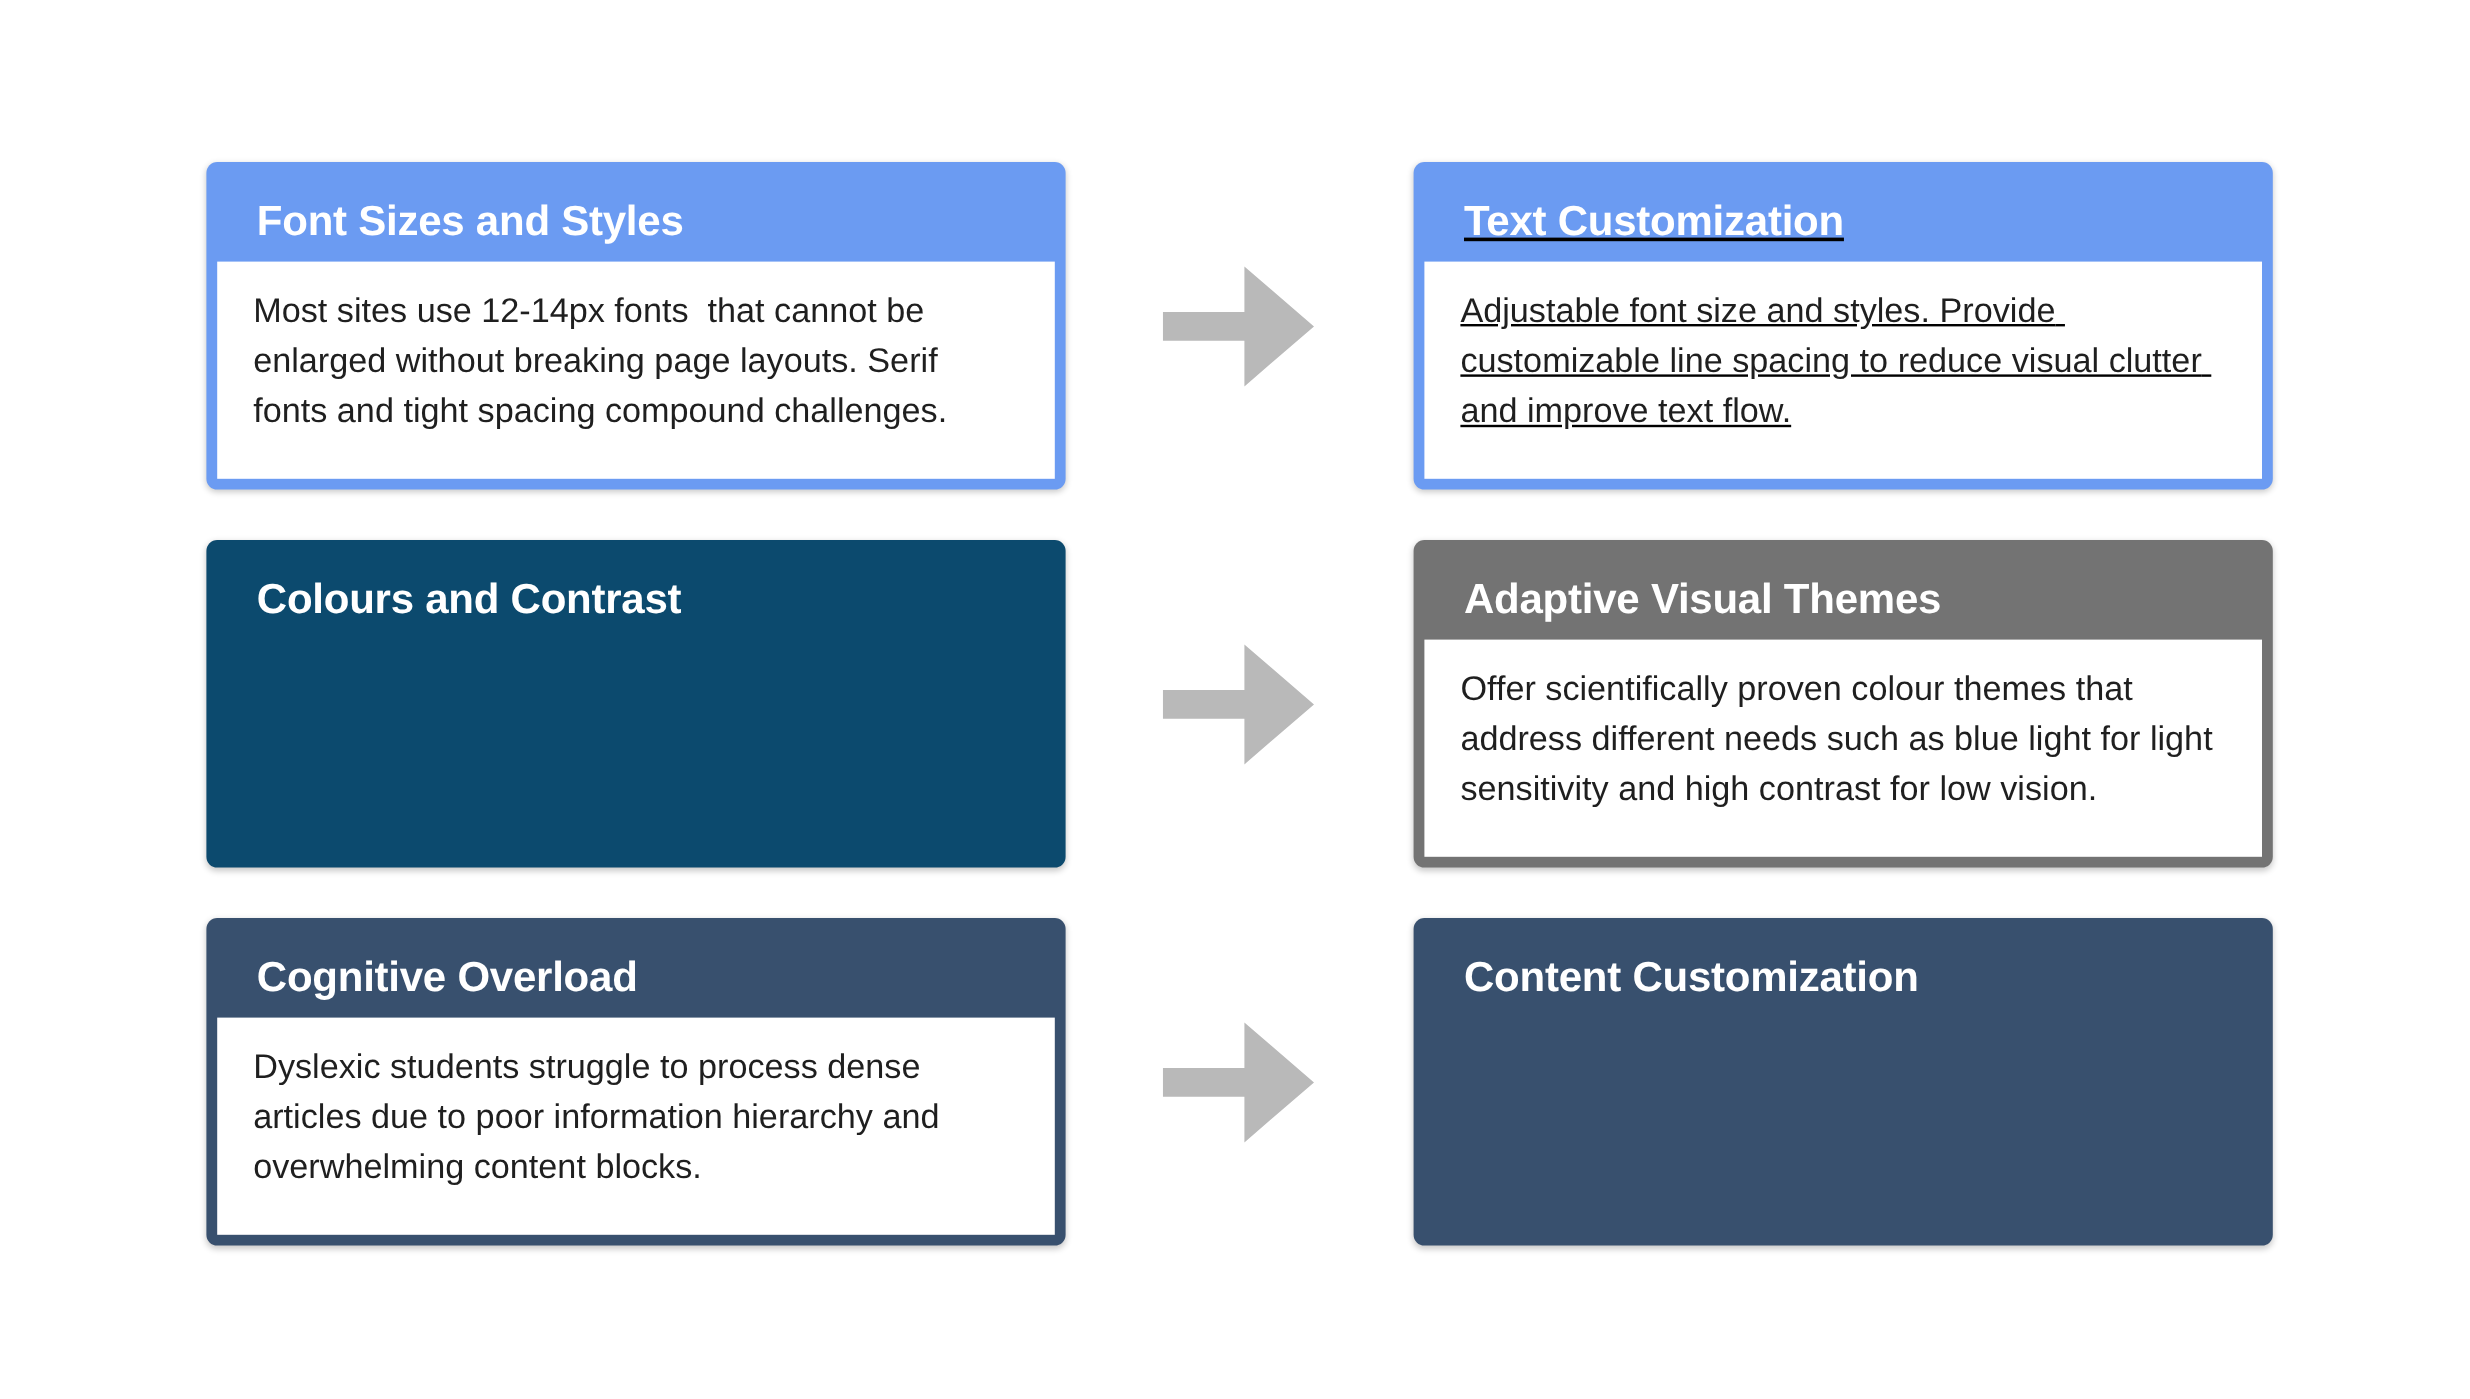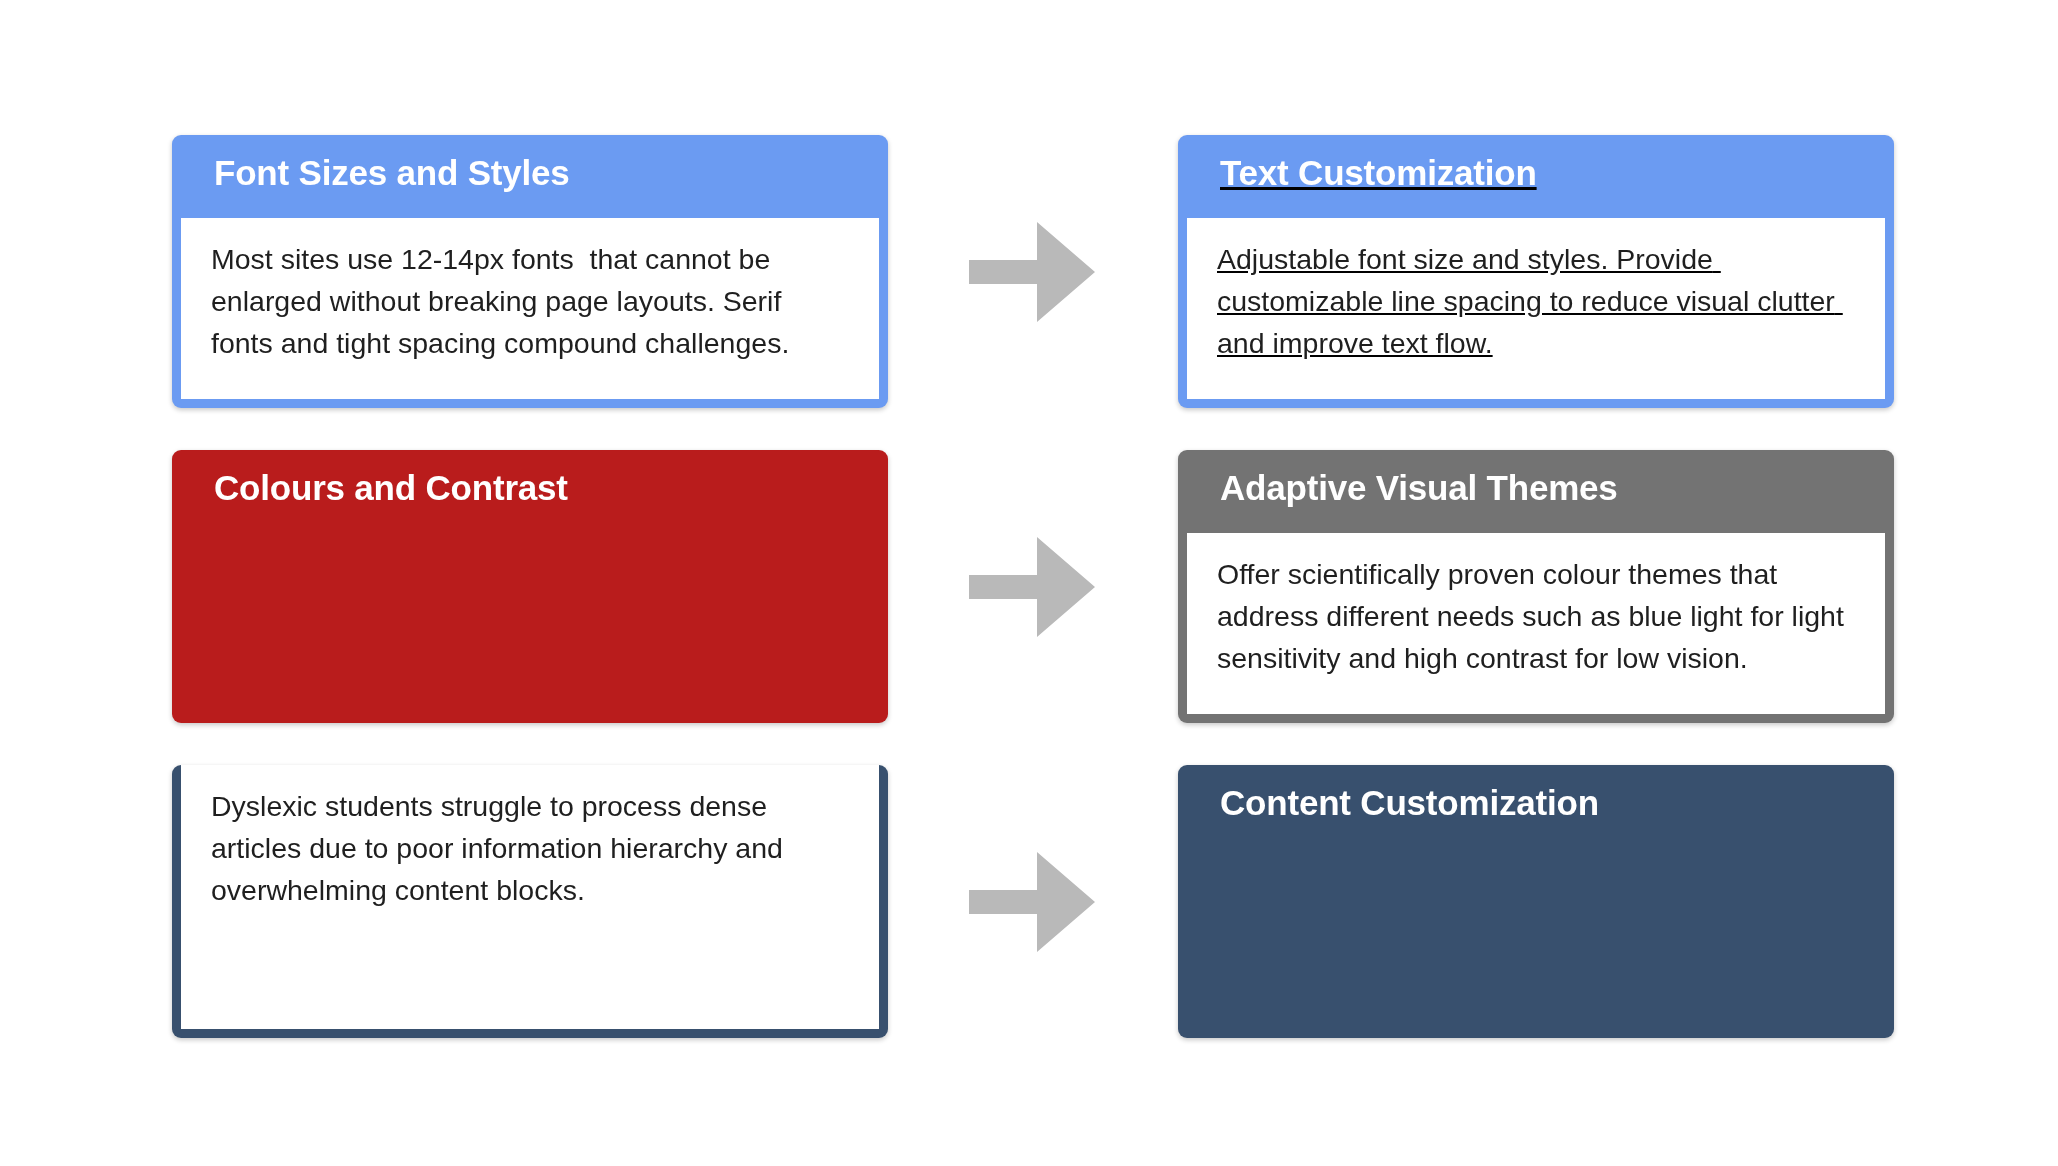--- a/index.html
+++ b/index.html
@@ -47,21 +47,21 @@
     display: flex;
     flex-direction: column;
     overflow: hidden;
   }
 
   .card-title {
     color: #ffffff;
     font-size: 35px;
     font-weight: bold;
     letter-spacing: -0.2px;
-    padding: 20px 0 0 42px;
+    padding: 32px 0 0 42px;
     height: 83px;
     box-sizing: border-box;
     line-height: 1.0;
     white-space: nowrap;
   }
 
   .card-body {
     background: #ffffff;
     margin: 0 9px 0 9px;
     flex: 1 1 auto;
@@ -101,36 +101,37 @@
           <polygon points="0,44 68,44 68,6 126,56 68,106 68,68 0,68" fill="#b9b9b9"></polygon>
         </svg>
       </div>
       <div class="card" style="background: rgb(107, 155, 242); text-decoration: underline;">
         <div class="card-title">Text Customization</div>
         <div class="card-body">Adjustable font size and styles. Provide customizable line spacing to reduce visual clutter and improve text flow.</div>
       </div>
     </div>
 
     <div class="row">
-      <div class="card" style="background: #b91c1c;">
+      <div class="card" style="background: #0c4a6e;">
         <div class="card-title">Colours and Contrast</div>
       </div>
       <div class="arrow-cell">
         <svg class="arrow-svg" width="128" height="112" viewBox="0 0 128 112">
           <polygon points="0,44 68,44 68,6 126,56 68,106 68,68 0,68" fill="#b9b9b9"></polygon>
         </svg>
       </div>
       <div class="card" style="background: #737373;">
         <div class="card-title">Adaptive Visual Themes</div>
         <div class="card-body">Offer scientifically proven colour themes that address different needs such as blue light for light sensitivity and high contrast for low vision.</div>
       </div>
     </div>
 
     <div class="row">
       <div class="card" style="background: rgb(56, 80, 110);">
+        <div class="card-title">Cognitive Overload</div>
         <div class="card-body">Dyslexic students struggle to process dense articles due to poor information hierarchy and overwhelming content blocks.</div>
       </div>
       <div class="arrow-cell">
         <svg class="arrow-svg" width="128" height="112" viewBox="0 0 128 112">
           <polygon points="0,44 68,44 68,6 126,56 68,106 68,68 0,68" fill="#b9b9b9"></polygon>
         </svg>
       </div>
       <div class="card" style="background: rgb(56, 80, 110);">
         <div class="card-title">Content Customization</div>
       </div>

